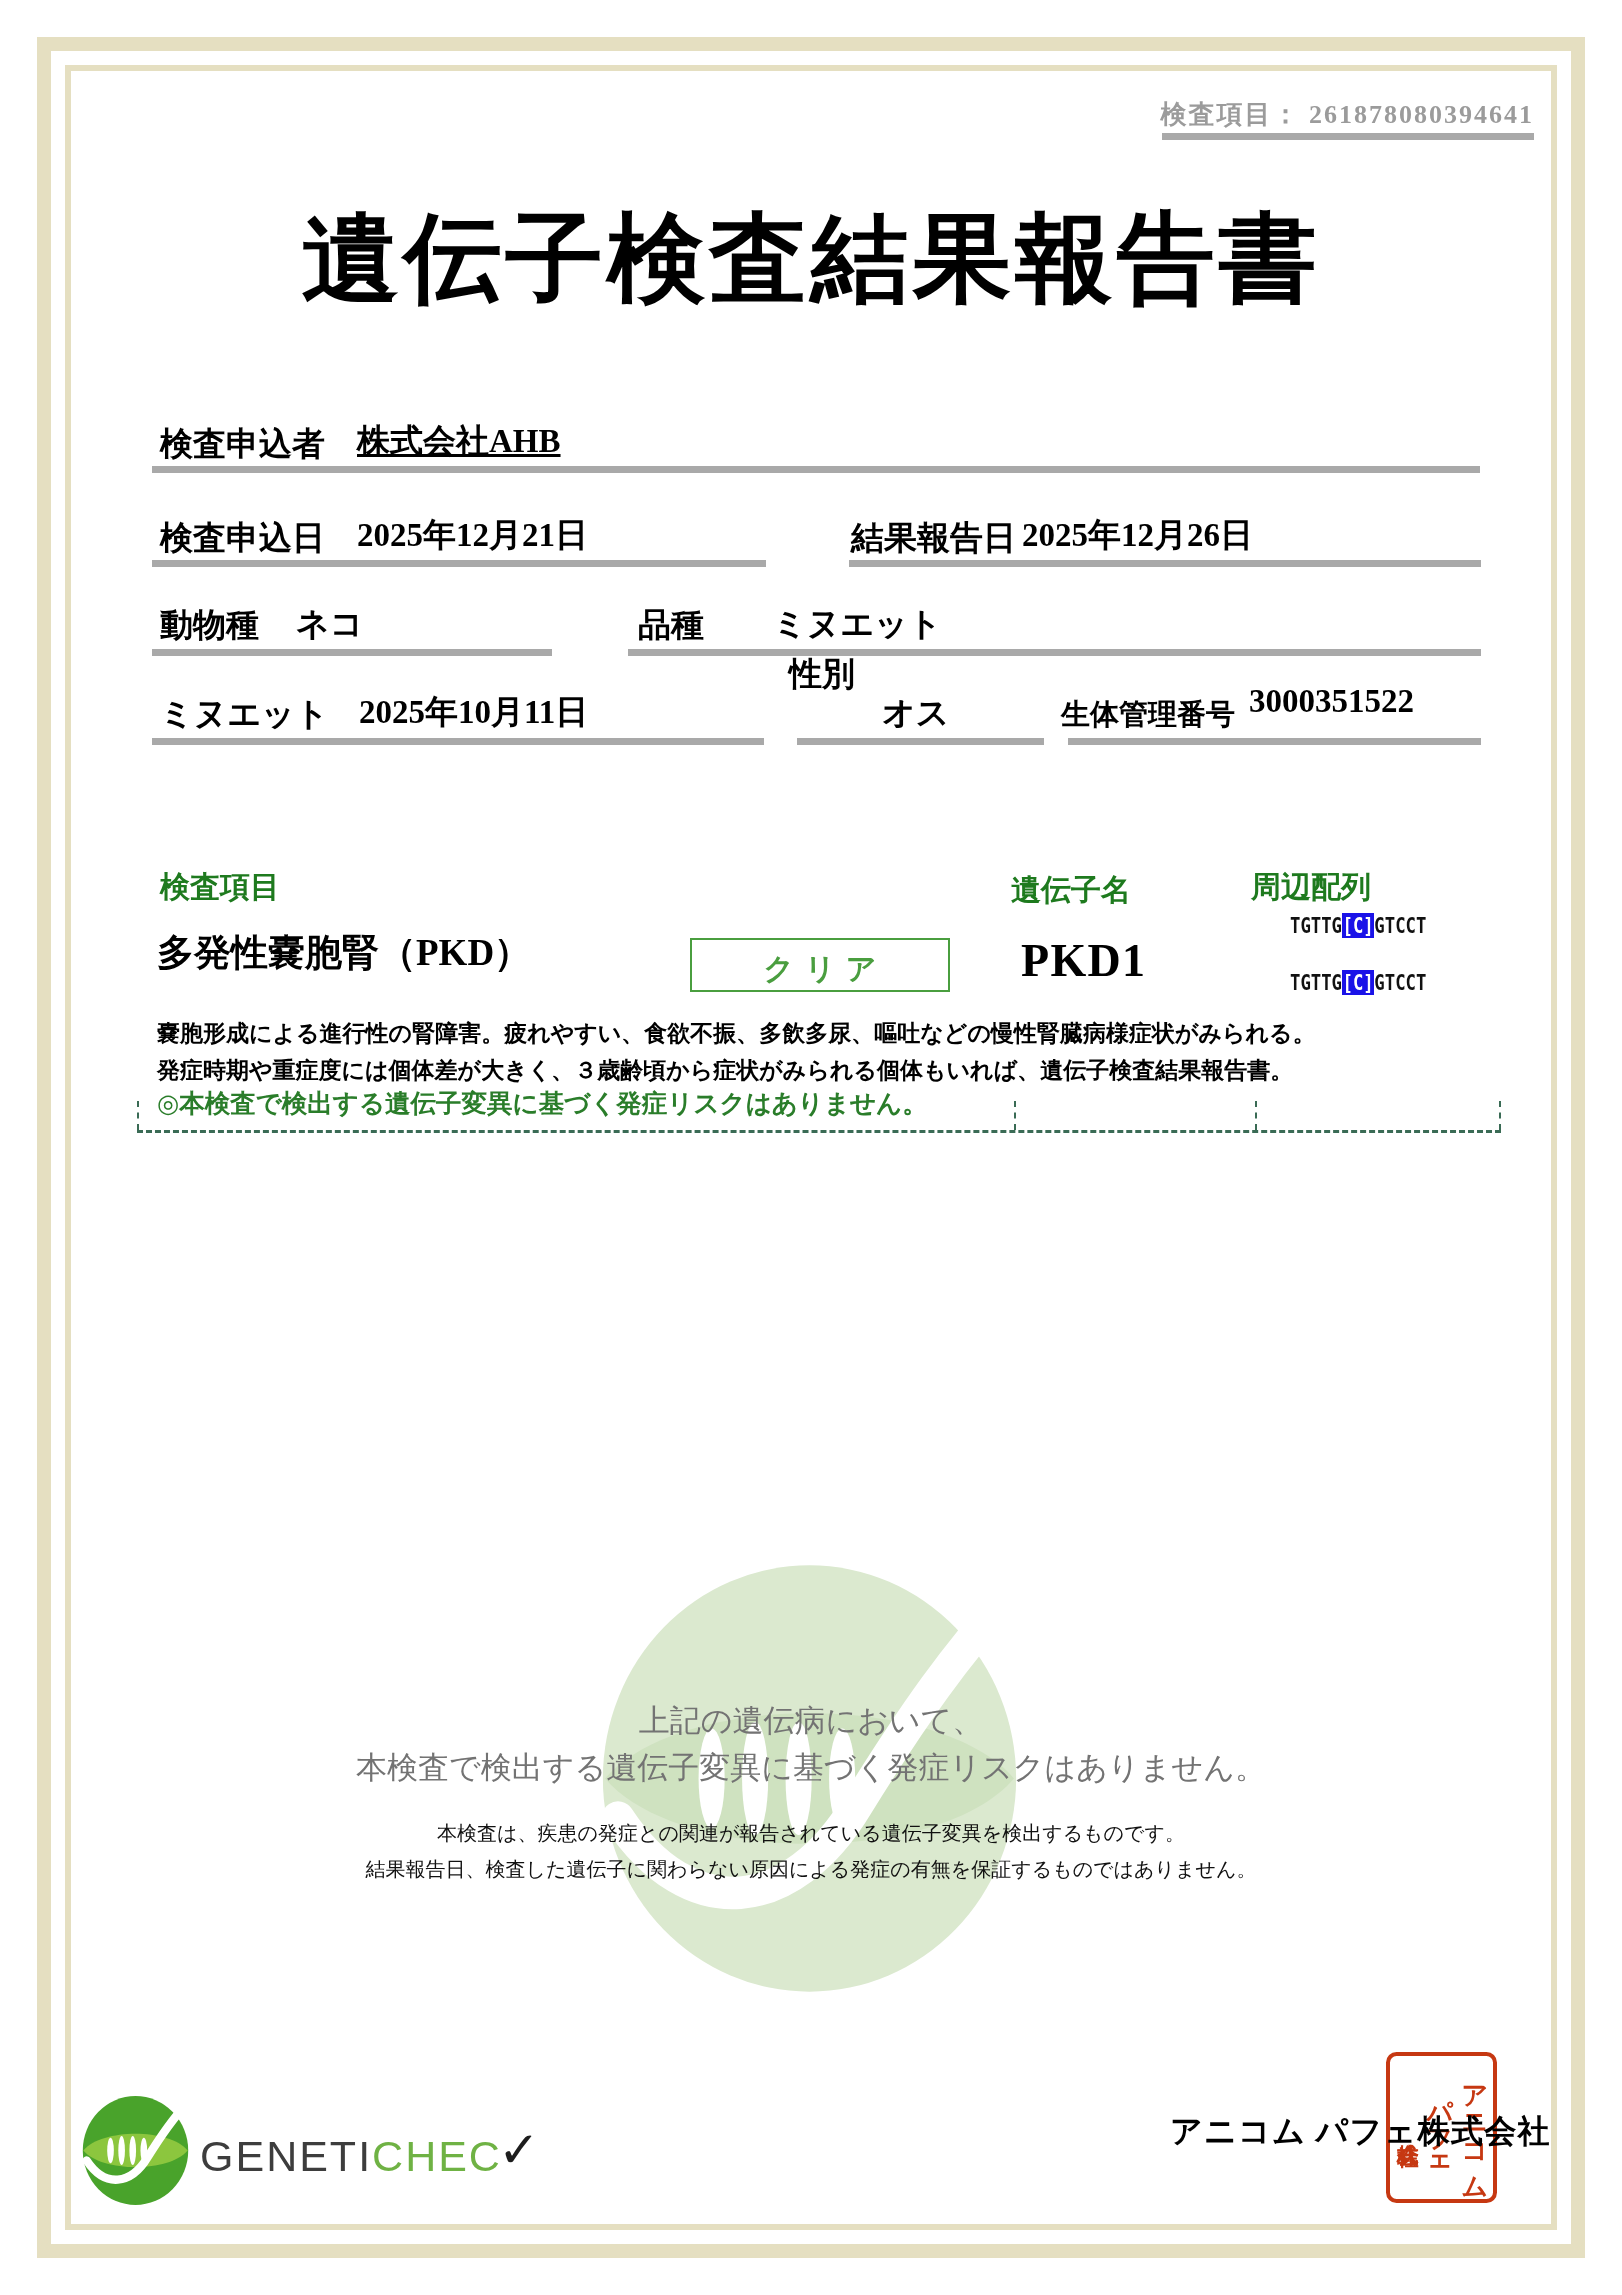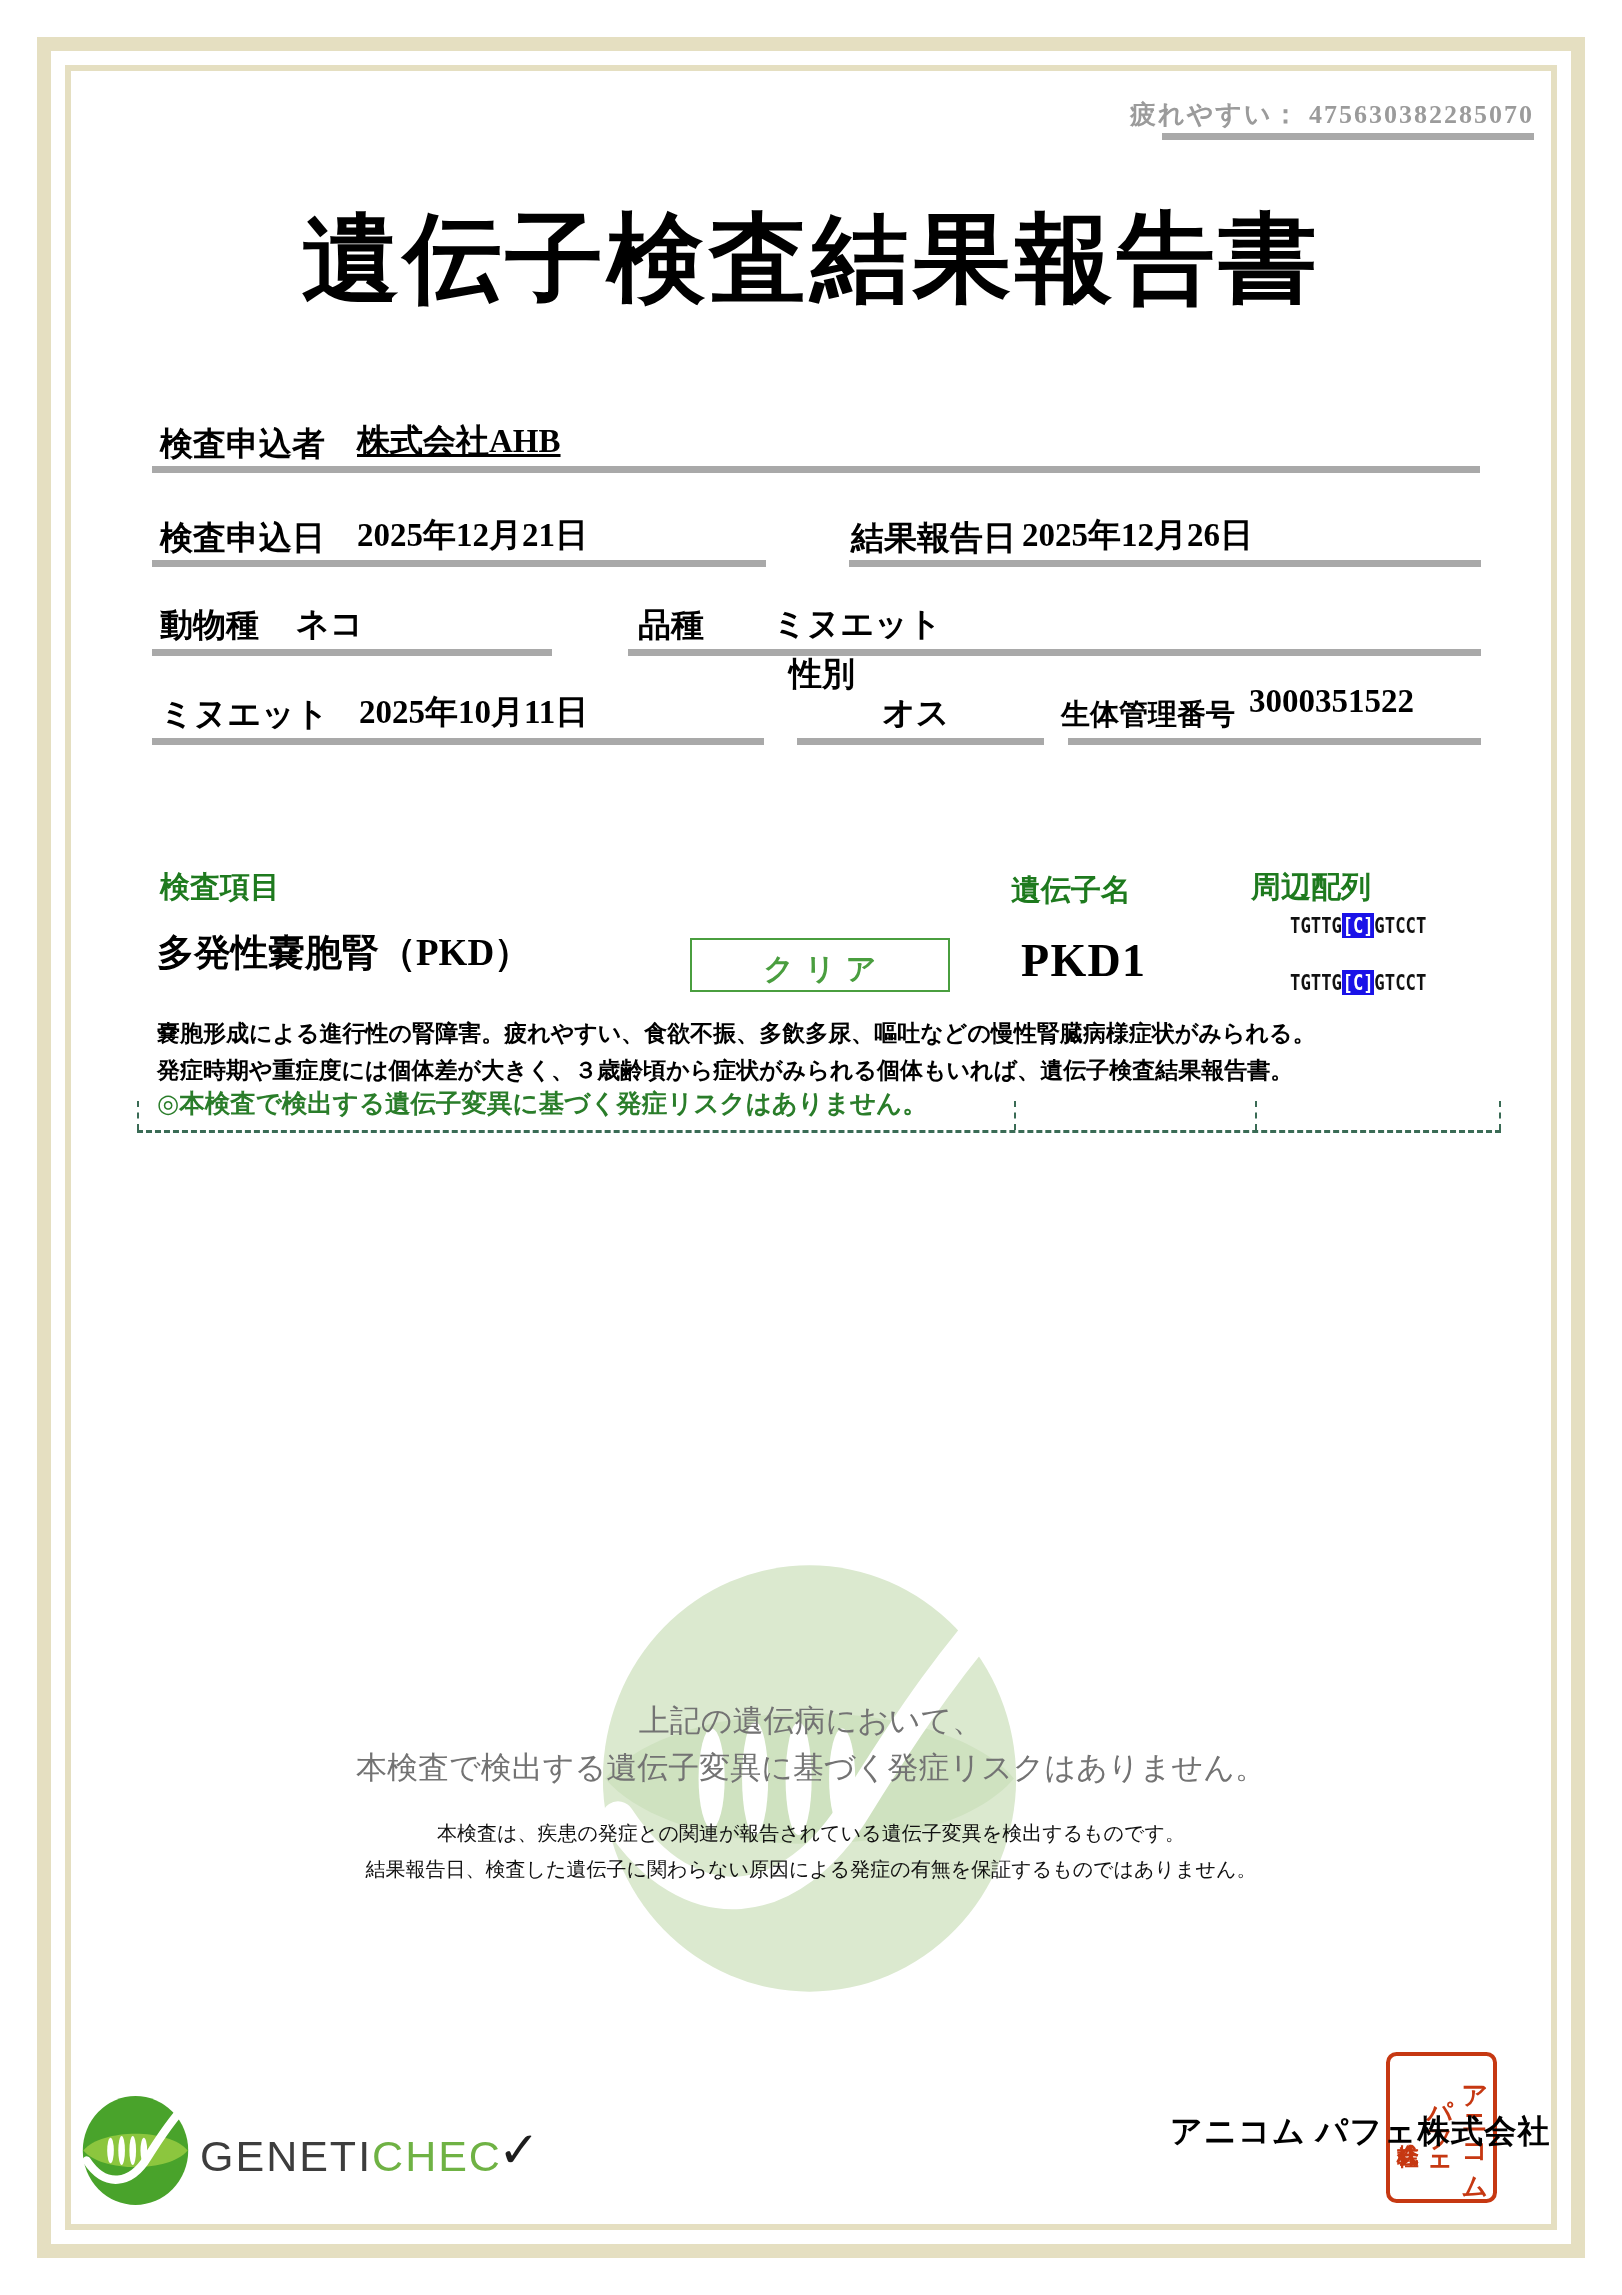--- a/index.html
+++ b/index.html
@@ -63,22 +63,22 @@
 </style>
 </head>
 <body>
 
 <div class="page">
 
   <div class="frame-outer"></div>
   <div class="frame-inner"></div>
 
   <div class="mgmt">
-    <span>疲れやすい：</span>
-    <span>475630382285070</span>
+    <span>検査項目：</span>
+    <span>261878080394641</span>
   </div>
   <div class="mgmt-bar"></div>
 
   <div class="title">遺伝子検査結果報告書</div>
 
   <span class="flabel" style="left:160px; top:422px;">検査申込者</span>
   <span class="fvalue" style="left:357px; top:419px;text-decoration:underline;">株式会社AHB</span>
   <div class="uline" style="left:152px; top:466px; width:1328px;"></div>
 
   <span class="flabel" style="left:160px; top:516px;">検査申込日</span>

